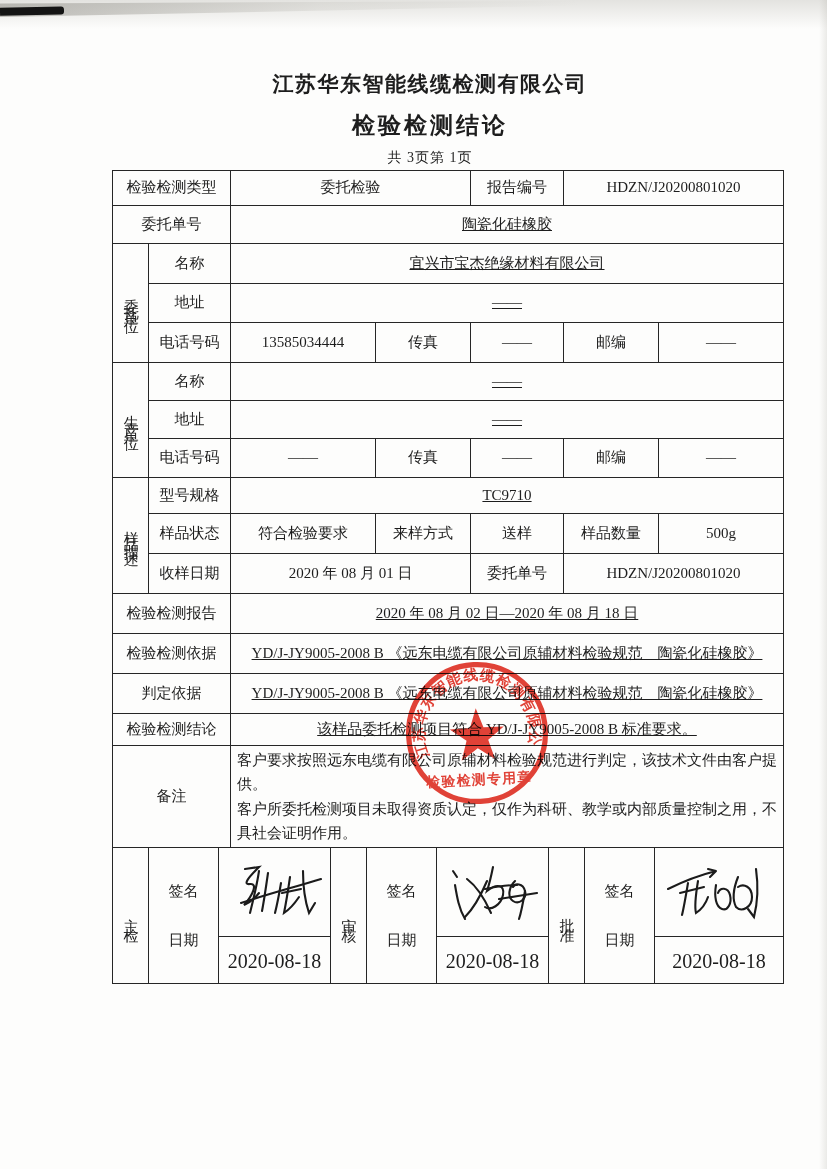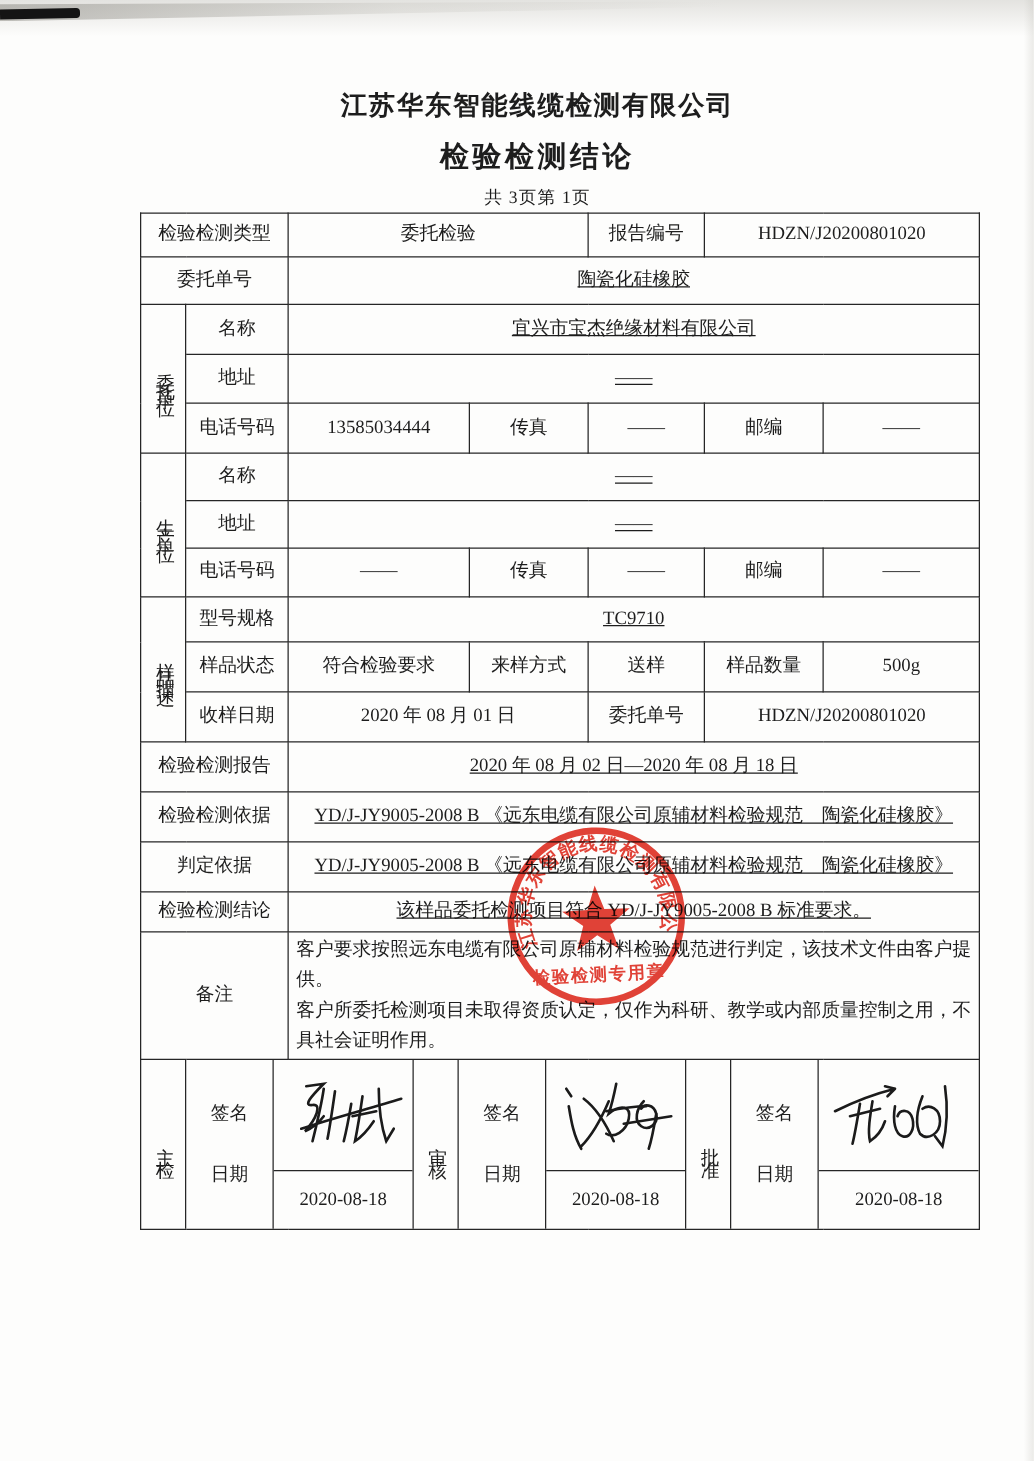--- a/index.html
+++ b/index.html
@@ -81,21 +81,21 @@
   .role-cell,.sl-cell{display:flex;flex-direction:column;align-items:center;justify-content:center;}
   .role-cell span{font-size:15px;line-height:1;}
   .role-cell{gap:14px;}
   .sl-cell{gap:34px;}
   .sl-cell span{font-size:15px;line-height:1;}
   .sig-cell{display:flex;flex-direction:column;}
   .sig-art{height:88px;display:flex;align-items:center;justify-content:center;overflow:hidden;}
   .sig-date{
     height:47px;border-top:1.6px solid #262626;
     display:flex;align-items:center;justify-content:center;
-    font-size:15px;
+    font-size:20px;
   }
   .sig-art svg{display:block;}
   
   .stamp{
     position:absolute;left:401px;top:657px;width:152px;height:152px;
     mix-blend-mode:multiply;opacity:.92;
     transform:rotate(-3deg);
     pointer-events:none;
   }
 </style>

